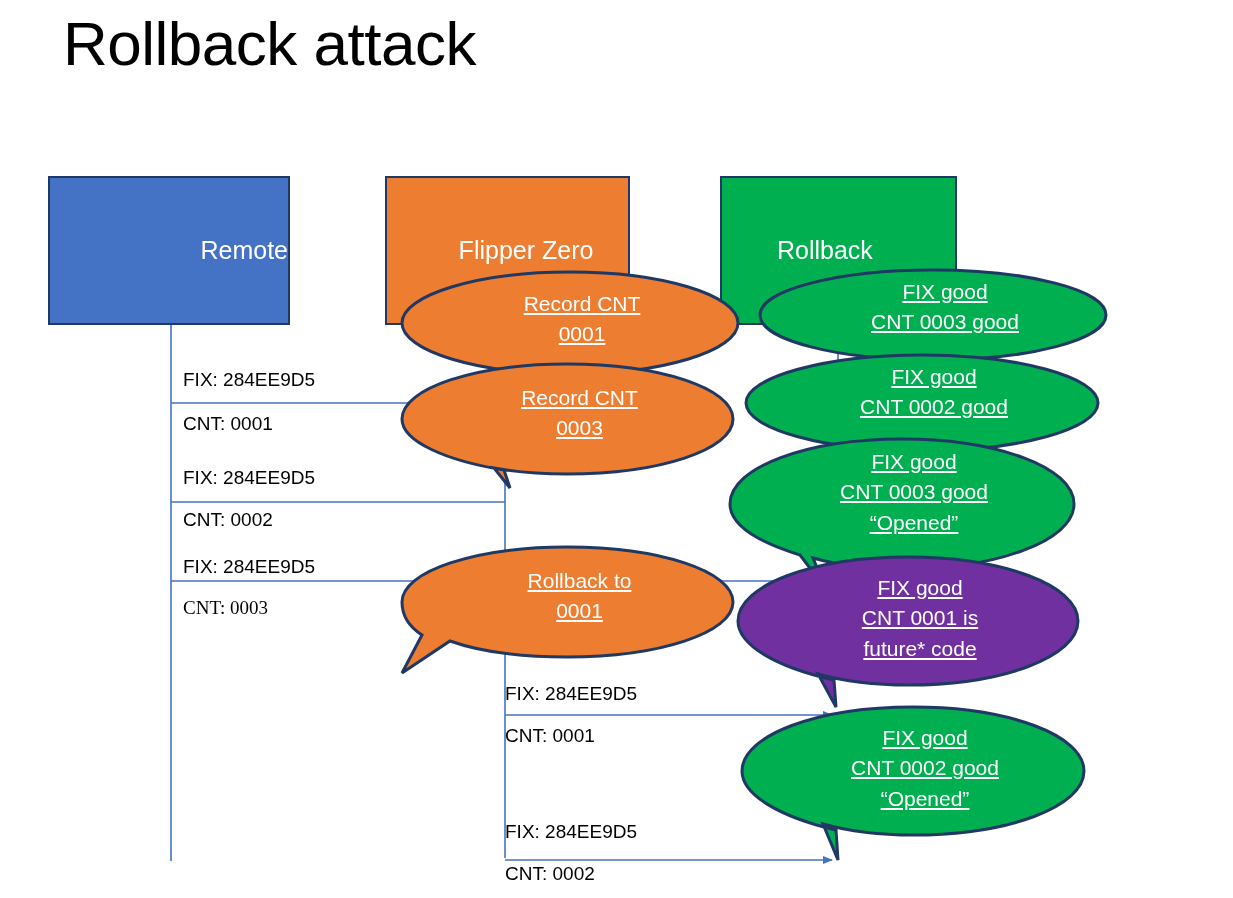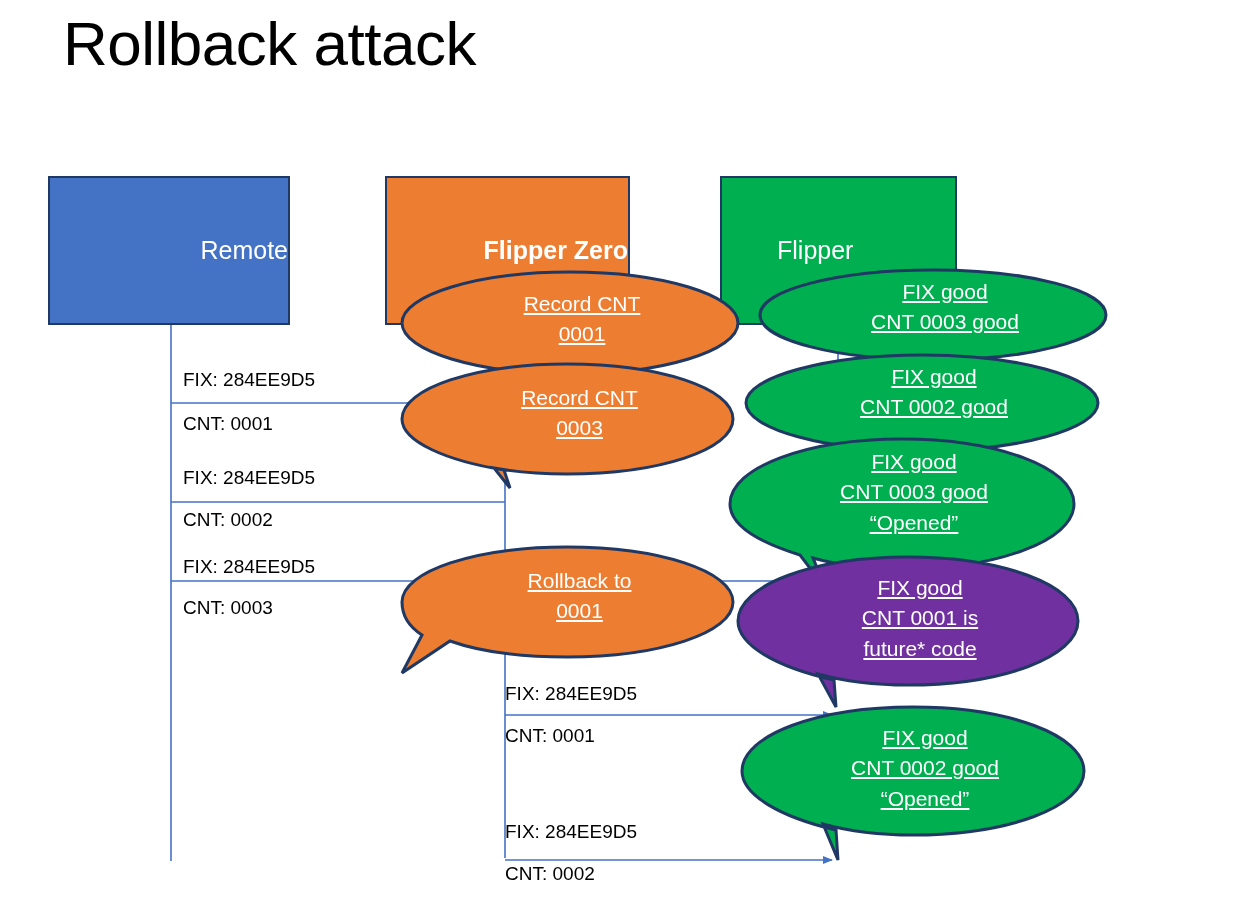--- a/index.html
+++ b/index.html
@@ -44,23 +44,22 @@
     line-height: 1.1;
   }
   #box-remote {
     left: 48px; top: 176px; width: 242px; height: 149px;
     background: #4472C4;
   }
   #box-flipper {
     left: 385px; top: 176px; width: 245px; height: 149px;
     background: #ED7D31;
     align-items: center;
-    justify-content: flex-end;
+    justify-content: center;
     padding-left: 37px;
-    font-weight: bold;
   }
   #box-receiver {
     left: 720px; top: 176px; width: 237px; height: 149px;
     background: #00B050;
     align-items: center;
     justify-content: flex-start;
     padding-left: 55px;
   }
   
   #wires {
@@ -126,21 +125,21 @@
 
   <div id="title">Rollback attack</div>
 
   <div class="actor-box" id="box-remote">
     <span class="actor-label">Remote</span>
   </div>
   <div class="actor-box" id="box-flipper">
     <span class="actor-label">Flipper Zero</span>
   </div>
   <div class="actor-box" id="box-receiver">
-    <span class="actor-label">Flipper</span>
+    <span class="actor-label">Rollback</span>
   </div>
 
   <svg id="wires" viewBox="0 0 1233 898">
     <defs>
       <marker id="arrowblue" markerWidth="10" markerHeight="8" refX="9" refY="4" orient="auto" markerUnits="userSpaceOnUse">
         <path d="M0,0 L10,4 L0,8 z" fill="#4472C4"></path>
       </marker>
     </defs>
     <g stroke="#4472C4" stroke-width="1.6" fill="none">
 
@@ -164,21 +163,21 @@
     </g>
   </svg>
 
   <div class="msg" style="left:183px; top:370px;">FIX: 284EE9D5</div>
   <div class="msg" style="left:183px; top:414px;">CNT: 0001</div>
 
   <div class="msg" style="left:183px; top:468px;">FIX: 284EE9D5</div>
   <div class="msg" style="left:183px; top:510px;">CNT: 0002</div>
 
   <div class="msg" style="left:183px; top:557px;">FIX: 284EE9D5</div>
-  <div class="msg" style="left:183px; top:598px;">CNT: 0003</div>
+  <div class="msg" style="left:183px; top:598px;font-family:Liberation Serif, serif;">CNT: 0003</div>
 
   <div class="msg" style="left:505px; top:684px;">FIX: 284EE9D5</div>
   <div class="msg" style="left:505px; top:726px;">CNT: 0001</div>
 
   <div class="msg" style="left:505px; top:822px;">FIX: 284EE9D5</div>
   <div class="msg" style="left:505px; top:864px;">CNT: 0002</div>
 
   <div class="callout" id="co-rec1">
     <svg width="340" height="110" viewBox="0 0 340 110">
       <path d="M170,2 C262,2 338,25 338,53 C338,81 262,104 170,104 C78,104 2,81 2,53 C2,25 78,2 170,2 Z" fill="#ED7D31" stroke="#1F3864" stroke-width="3"></path>

